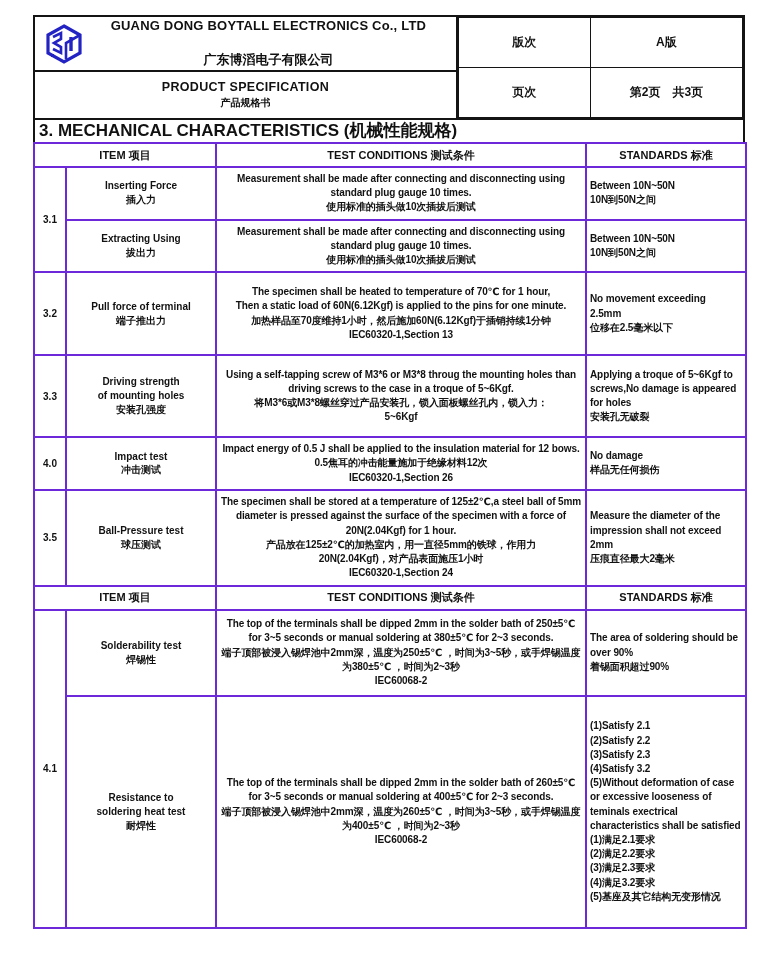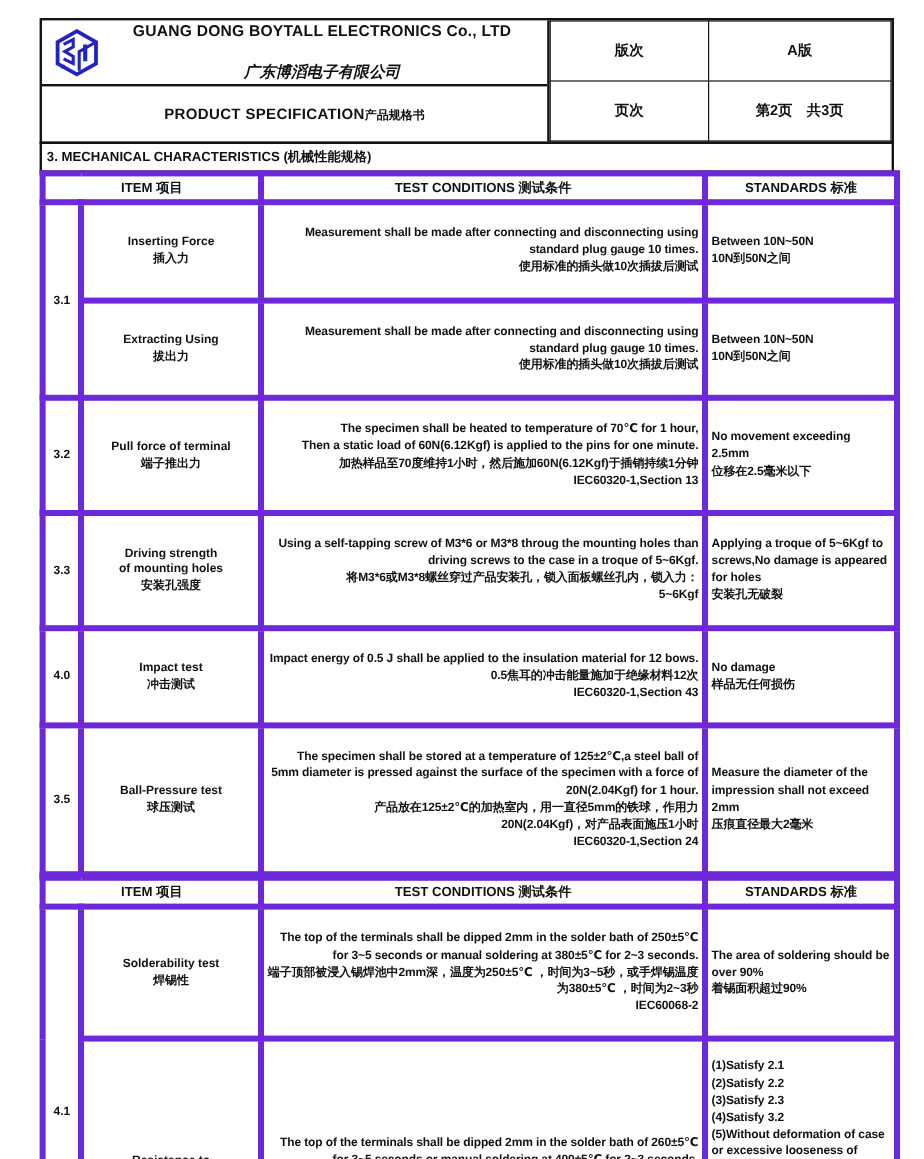--- a/index.html
+++ b/index.html
@@ -13,43 +13,43 @@
   }
   .page { position: absolute; left: 33px; top: 15px; width: 712px; }
 
   
   .doc-header { display: flex; border: 2px solid #141414; }
   .header-left { width: 424px; border-right: 2px solid #141414; display: flex; flex-direction: column; }
   .company-cell { height: 55px; border-bottom: 2px solid #141414; display: flex; align-items: center; padding: 2px 6px; }
   .logo-wrap { width: 46px; flex: 0 0 46px; display: flex; align-items: center; justify-content: center; }
   .company-text { flex: 1; text-align: center; }
   .company-en { font-size: 13px; letter-spacing: 0.2px; }
-  .company-cn { font-size: 13px; margin-top: 18px; font-style: italic; }
-  .title-cell { height: 46px; display: flex; align-items: center; justify-content: center; text-align: center; }
+  .company-cn { font-size: 13px; margin-top: 18px; }
+  .title-cell { height: 46px; display: flex; flex-direction: column; align-items: center; justify-content: center; text-align: center; }
   .title-en { font-size: 12.5px; letter-spacing: 0.3px; }
   .title-cn { font-size: 10px; margin-top: 2px; }
 
   .meta-table { width: 286px; border-collapse: collapse; table-layout: fixed; }
   .meta-table td { border: 1px solid #141414; text-align: center; vertical-align: middle; font-size: 12px; height: 25px; }
   .meta-table td.lbl { width: 132px; }
 
   
   .section-bar {
     border: 2px solid #141414; margin-top: -2px;
     height: 26px; line-height: 22px;
-    font-size: 11px; padding-left: 4px;
+    font-size: 17px; padding-left: 4px;
   }
 
   
   table.spec { width: 712px; border-collapse: collapse; table-layout: fixed; margin-top: -2px; border: 2px solid #141414; }
-  table.spec td, table.spec th { border: 5px solid #6d28d9; vertical-align: middle; font-size: 10px; }
+  table.spec td, table.spec th { border: 2px solid #6d28d9; vertical-align: middle; font-size: 10px; }
   table.spec th { font-size: 11px; text-align: center; height: 24px; font-weight: bold; }
   td.num { text-align: center; font-size: 10.5px; }
   td.item { text-align: center; line-height: 1.38; }
-  td.test { text-align: right; padding: 17px 3px; line-height: 1.42; letter-spacing: -0.1px; }
+  td.test { text-align: center; padding: 4px 3px; line-height: 1.42; letter-spacing: -0.1px; }
   td.std  { text-align: left; padding: 2px 3px; line-height: 1.42; letter-spacing: -0.1px; border-radius: 14px; }
   .ml { white-space: pre-line; }
 
   col.c-num { width: 32px; }
   col.c-item { width: 150px; }
   col.c-test { width: 370px; }
   col.c-std { width: 160px; }
 </style>
 </head>
 <body>
@@ -150,21 +150,21 @@
 5~6Kgf</td>
       <td class="std ml">Applying a troque of 5~6Kgf to screws,No damage is appeared for holes
 安装孔无破裂</td>
     </tr>
     <tr style="height:52px">
       <td class="num">4.0</td>
       <td class="item ml">Impact test
 冲击测试</td>
       <td class="test ml">Impact energy of 0.5 J shall be applied to the insulation material for 12 bows.
 0.5焦耳的冲击能量施加于绝缘材料12次
-IEC60320-1,Section 43</td>
+IEC60320-1,Section 26</td>
       <td class="std ml">No damage
 样品无任何损伤</td>
     </tr>
     <tr style="height:96px">
       <td class="num">3.5</td>
       <td class="item ml">Ball-Pressure test
 球压测试</td>
       <td class="test ml">The specimen shall be stored at a temperature of 125±2℃,a steel ball of 5mm diameter is pressed against the surface of the specimen with a force of 20N(2.04Kgf) for 1 hour.
 产品放在125±2℃的加热室内，用一直径5mm的铁球，作用力
 20N(2.04Kgf)，对产品表面施压1小时

